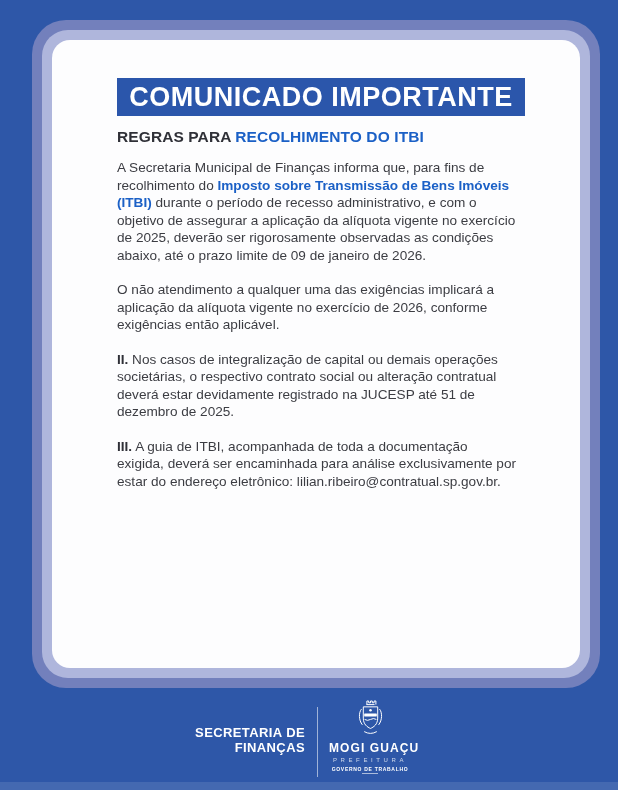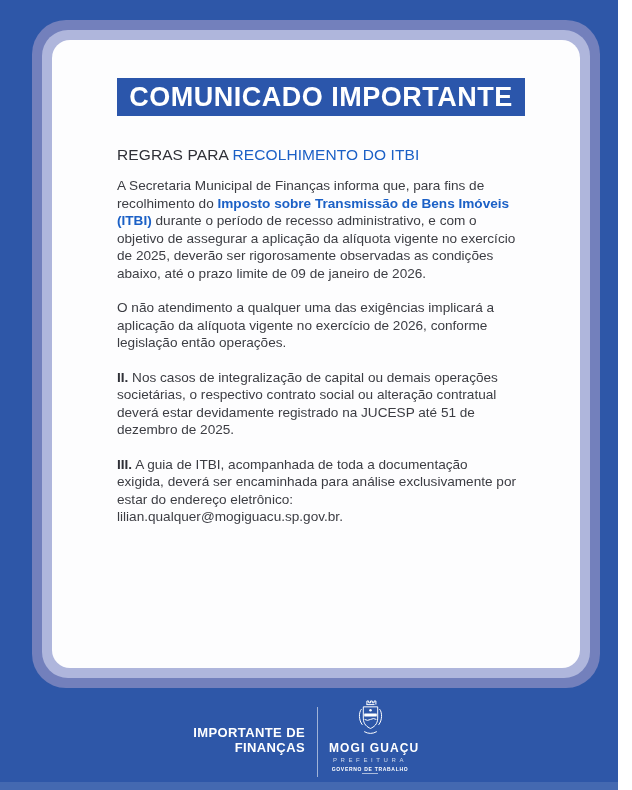--- a/index.html
+++ b/index.html
@@ -28,21 +28,21 @@
   }
   .banner{
     background:#2B56AB;height:38px;width:100%;
     display:flex;align-items:center;justify-content:center;
   }
   .banner span{
     color:#FFFFFF;font-weight:bold;font-size:27px;letter-spacing:0.5px;
     white-space:nowrap;
   }
   .heading{
-    margin-top:30px;font-size:15.5px;font-weight:normal;line-height:18px;
+    margin-top:12px;font-size:15.5px;font-weight:bold;line-height:18px;
     color:#2F3037;letter-spacing:0.1px;
   }
   .heading .blue{color:#1B60C6;}
   .bodytext{margin-top:13px;font-size:13.6px;line-height:17.5px;color:#3C3D43;}
   .bodytext p{margin:0 8px 17px 0;}
   .bold-blue{color:#1B60C6;font-weight:bold;}
   .rnum{font-weight:bold;color:#2F3037;}
   
   .footer{position:absolute;left:0;top:695px;width:632px;height:87px;}
   .divider{
@@ -92,36 +92,36 @@
           <span>COMUNICADO IMPORTANTE</span>
         </div>
 
         <div class="heading">
           <div><span>REGRAS PARA </span><span class="blue">RECOLHIMENTO DO ITBI</span></div>
         </div>
 
         <div class="bodytext">
           <p><span>A Secretaria Municipal de Finanças informa que, para fins de recolhimento do </span><span class="bold-blue">Imposto sobre Transmissão de Bens Imóveis (ITBI)</span><span> durante o período de recesso administrativo, e com o objetivo de assegurar a aplicação da alíquota vigente no exercício de 2025, deverão ser rigorosamente observadas as condições abaixo, até o prazo limite de 09 de janeiro de 2026.</span></p>
 
-          <p>O não atendimento a qualquer uma das exigências implicará a aplicação da alíquota vigente no exercício de 2026, conforme legislação então operações.</p>
+          <p>O não atendimento a qualquer uma das exigências implicará a aplicação da alíquota vigente no exercício de 2026, conforme exigências então aplicável.</p>
 
 
           <p><span class="rnum">II.</span><span> Nos casos de integralização de capital ou demais operações societárias, o respectivo contrato social ou alteração contratual deverá estar devidamente registrado na JUCESP até 51 de dezembro de 2025.</span></p>
 
-          <p><span class="rnum">III.</span><span> A guia de ITBI, acompanhada de toda a documentação exigida, deverá ser encaminhada para análise exclusivamente por estar do endereço eletrônico: </span><span>lilian.qualquer@mogiguacu.sp.gov.br</span><span>.</span></p>
+          <p><span class="rnum">III.</span><span> A guia de ITBI, acompanhada de toda a documentação exigida, deverá ser encaminhada para análise exclusivamente por estar do endereço eletrônico: </span><span>lilian.ribeiro@contratual.sp.gov.br</span><span>.</span></p>
 
         </div>
 
       </div>
     </div>
   </div>
 
   <div class="footer">
     <div class="dept">
-      <div>IMPORTANTE DE</div>
+      <div>SECRETARIA DE</div>
       <div>FINANÇAS</div>
     </div>
 
     <div class="divider"></div>
 
     <div class="citylogo">
       <svg class="crest" width="27" height="42" viewBox="0 0 30 44" aria-hidden="true">
         <g stroke="#FFFFFF" fill="none" stroke-width="1.1" stroke-linejoin="round">
           <path d="M11 6 V2 h2 v2 h2 V2 h2 v2 h2 V2 h2 v4"></path>
           <path d="M10.5 6 h9"></path>

